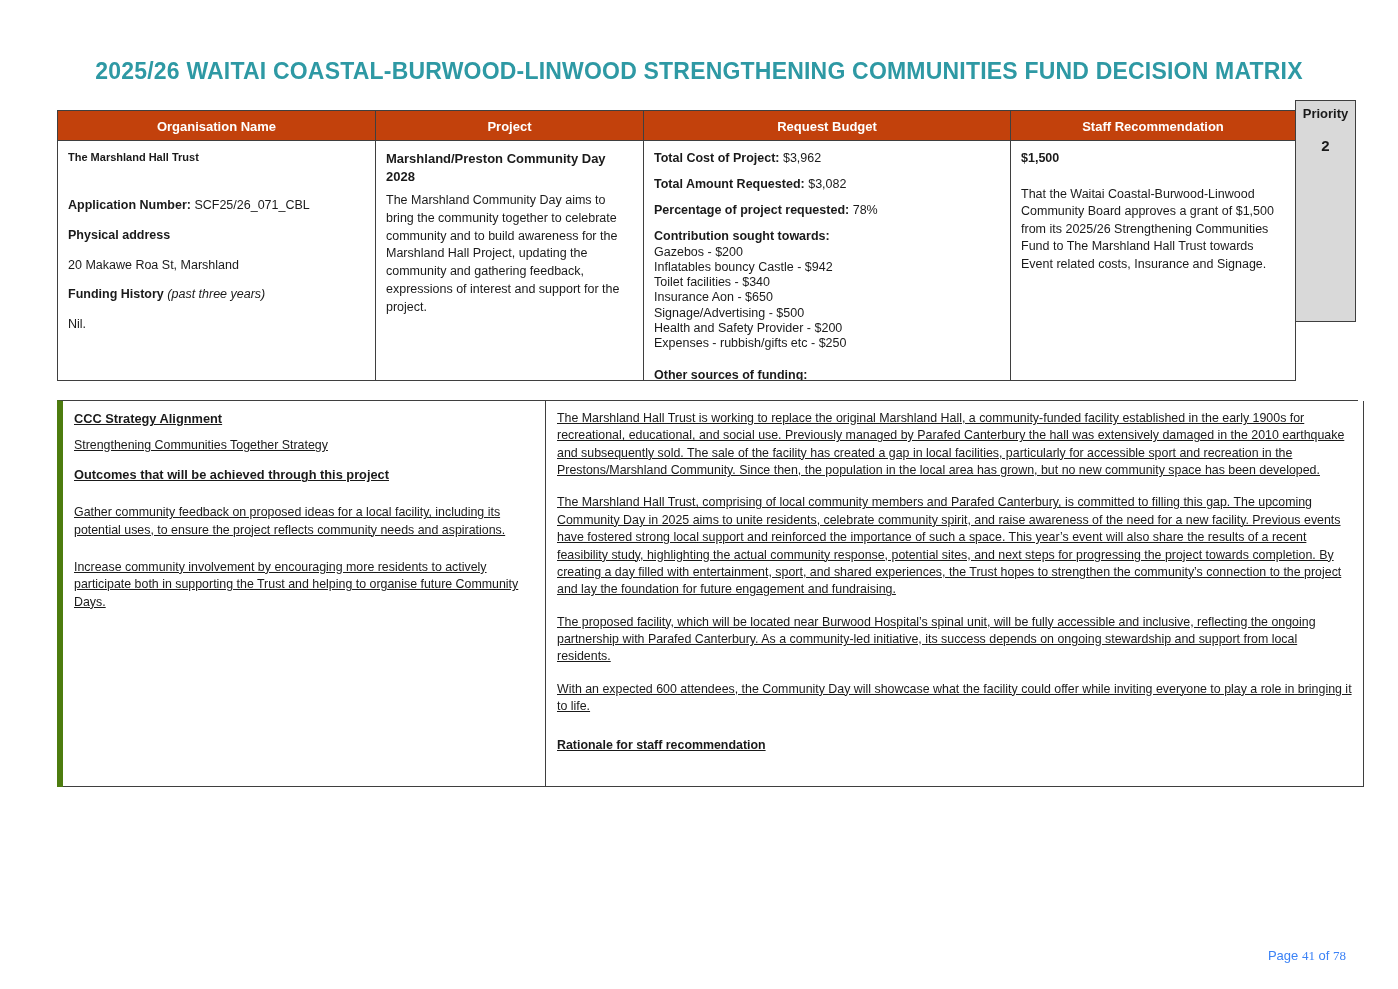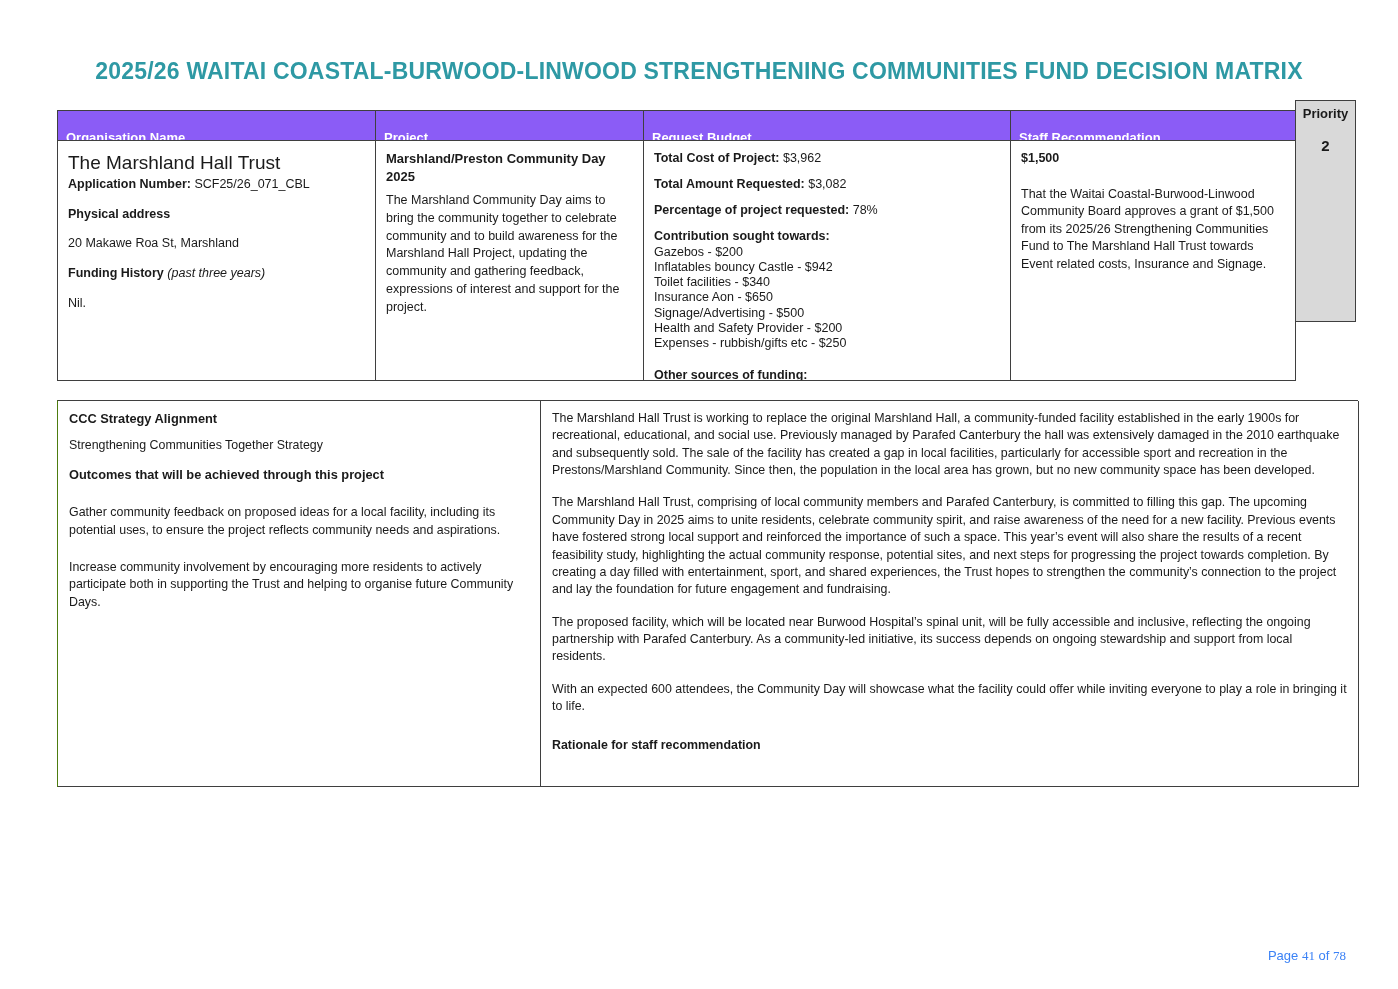--- a/index.html
+++ b/index.html
@@ -20,47 +20,48 @@
     display:grid;
     grid-template-columns:318px 268px 367px 285px;
     grid-template-rows:30px 240px;
     border-top:1px solid #3f3f3f; border-left:1px solid #3f3f3f;
   }
   .matrix .cell {
     border-right:1px solid #3f3f3f; border-bottom:1px solid #3f3f3f;
     overflow:hidden;
   }
   .th {
-    background:#8b5cf6; color:#ffffff; font-weight:bold; font-size:13px;
-    padding:19px 8px 0 8px;
+    background:#c2410c; color:#ffffff; font-weight:bold; font-size:13px;
+    padding:8px 8px 0 8px;
+    text-align:center;
   }
   .td { background:#ffffff; font-size:12.5px; padding:9px 10px; line-height:1.35; }
   .priority-cell {
     position:absolute; left:1295px; top:100px; width:61px; height:222px;
     background:#d9d9d9; border:1px solid #3f3f3f; text-align:center;
   }
   .priority-cell .plabel { font-weight:bold; font-size:13px; padding-top:5px; }
   .priority-cell .pvalue { font-weight:bold; font-size:15px; margin-top:16px; }
   .b { font-weight:bold; }
   .i { font-style:italic; }
-  .org-name { font-weight:normal; font-size:19px; }
+  .org-name { font-weight:bold; font-size:11px; margin-bottom:32px; }
   .org-line { margin-bottom:9px; }
   .org-gap  { margin-top:13px; }
   .proj-title { font-weight:bold; font-size:13px; margin-bottom:7px; }
   .proj-desc { line-height:1.42; }
   .bud-line { margin-bottom:9px; }
   .bud-list div { line-height:1.22; }
   .bud-other { margin-top:16px; }
   .rec-amount { font-weight:bold; margin-bottom:19px; }
   .rec-text { line-height:1.4; }
   
   .detail {
     position:absolute; left:57px; top:400px; width:1301px; height:387px;
     display:grid; grid-template-columns:483px 818px;
-    border-top:1px solid #3f3f3f; border-left:1px solid #4d7c0f;
+    border-top:1px solid #3f3f3f; border-left:6px solid #4d7c0f;text-decoration:underline;
   }
   .detail .cell {
     border-right:1px solid #3f3f3f; border-bottom:1px solid #3f3f3f;
     padding:9px 11px; font-size:12.4px; line-height:1.4; overflow:hidden;
   }
   .sec-heading { font-weight:bold; font-size:12.8px; margin-bottom:9px; }
   .strategy-name { margin-bottom:12px; }
   .outcome-p { margin-bottom:9px; }
   .spaced { margin-top:20px; }
   .assess-p { margin-bottom:8px; }
@@ -93,21 +94,21 @@
     <div class="org-line org-gap b">Physical address</div>
     <div class="org-line org-gap">20 Makawe Roa St, Marshland</div>
     <div class="org-line org-gap">
       <span class="b">Funding History</span>
       <span class="i">(past three years)</span>
     </div>
     <div class="org-line org-gap">Nil.</div>
   </div>
 
   <div class="cell td">
-    <div class="proj-title">Marshland/Preston Community Day 2025</div>
+    <div class="proj-title">Marshland/Preston Community Day 2028</div>
     <div class="proj-desc">The Marshland Community Day aims to bring the community together to celebrate community and to build awareness for the Marshland Hall Project, updating the community and gathering feedback, expressions of interest and support for the project.</div>
   </div>
 
   <div class="cell td">
     <div class="bud-line">
       <span class="b">Total Cost of Project:</span>
       <span>$3,962</span>
     </div>
     <div class="bud-line">
       <span class="b">Total Amount Requested:</span>

